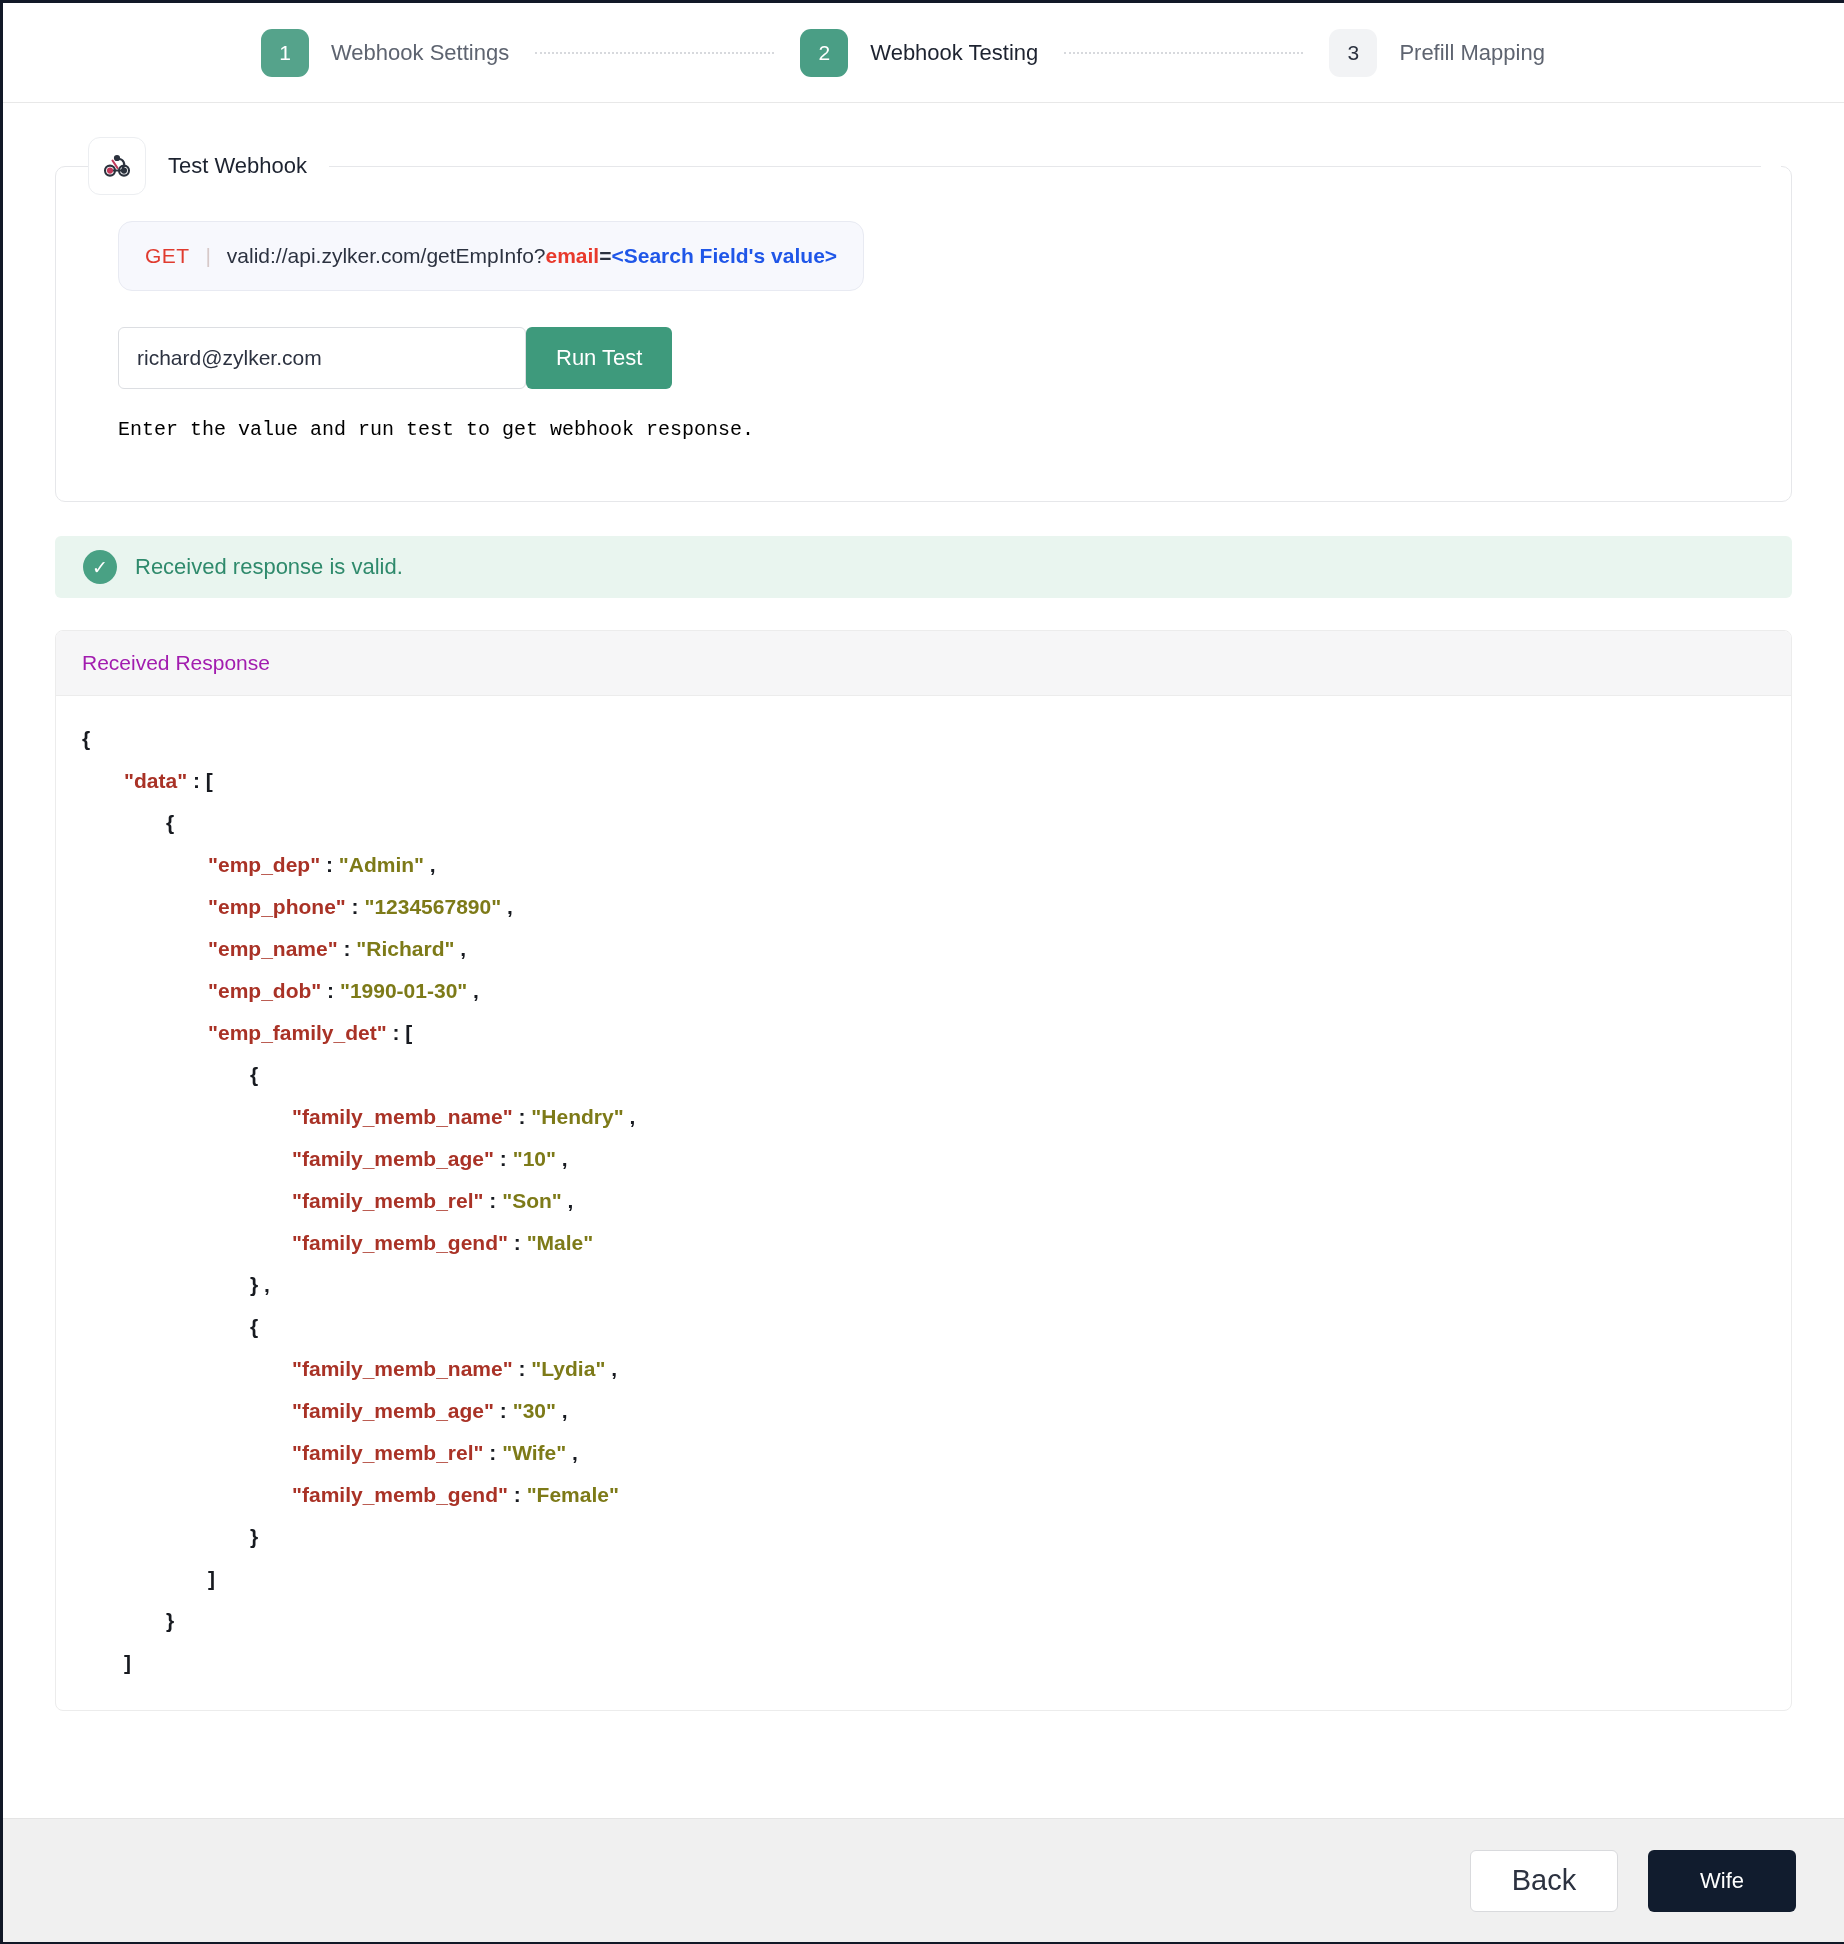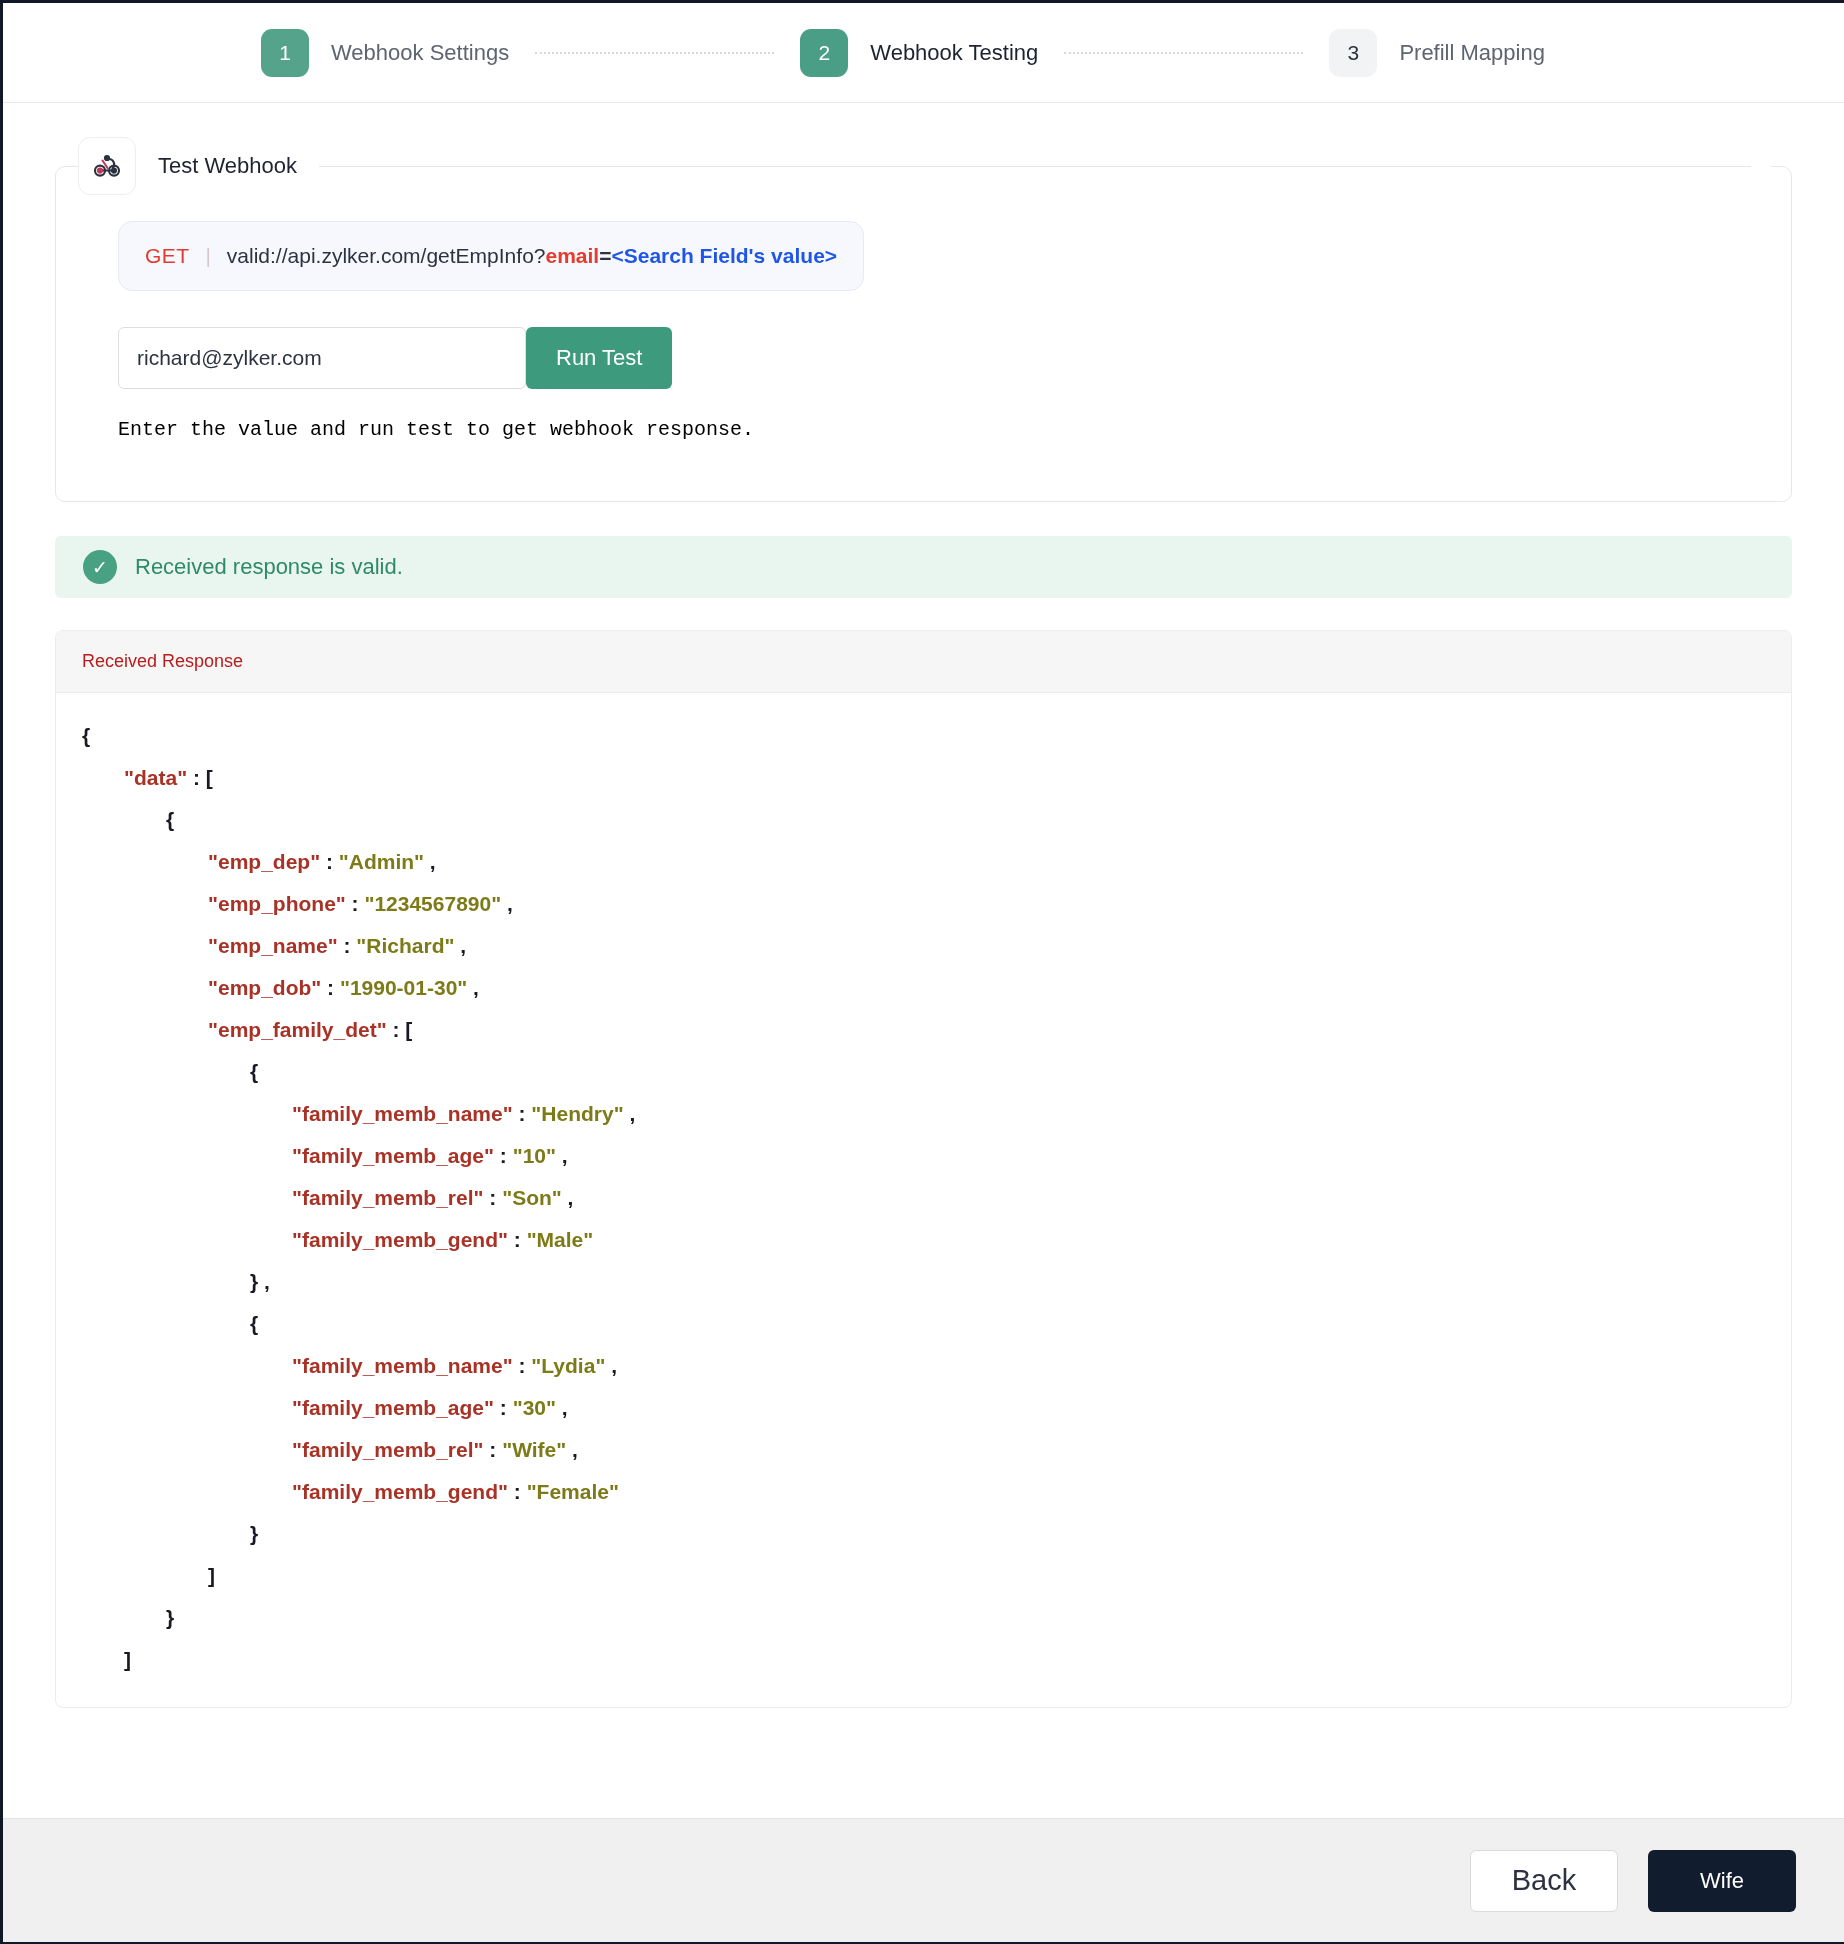--- a/index.html
+++ b/index.html
@@ -108,21 +108,21 @@
   .test-fieldset {
     border: 1px solid #e6e7ea;
     border-radius: 10px;
     padding: 0 0 60px 0;
     margin: 0 0 34px 0;
   }
   .test-legend {
     display: flex;
     align-items: center;
     gap: 22px;
-    margin-left: 22px;
+    margin-left: 32px;
     padding-right: 20px;
     width: calc(100% - 42px);
   }
   .wh-icon-box {
     width: 58px; height: 58px;
     background:#ffffff;
     border: 1px solid #eceef1;
     border-radius: 12px;
     display:flex; align-items:center; justify-content:center;
     flex: 0 0 auto;
@@ -207,22 +207,22 @@
   .resp-card {
     border: 1px solid #ececec;
     border-radius: 8px;
     overflow: hidden;
     background:#fff;
   }
   .resp-head {
     background:#f6f6f7;
     border-bottom: 1px solid #ececec;
     padding: 20px 26px;
-    font-size: 18px;
-    color:#b91c1c;
+    font-size: 21px;
+    color:#a21caf;
   }
   .resp-body {
     padding: 22px 26px 26px 26px;
     font-family: "Liberation Sans", sans-serif;
     font-size: 21px;
     line-height: 42px;
   }
   .jline { white-space: pre; }
   .j-punct { color:#171a20; font-weight:700; }
   .j-key   { color:#a93226; font-weight:700; }

